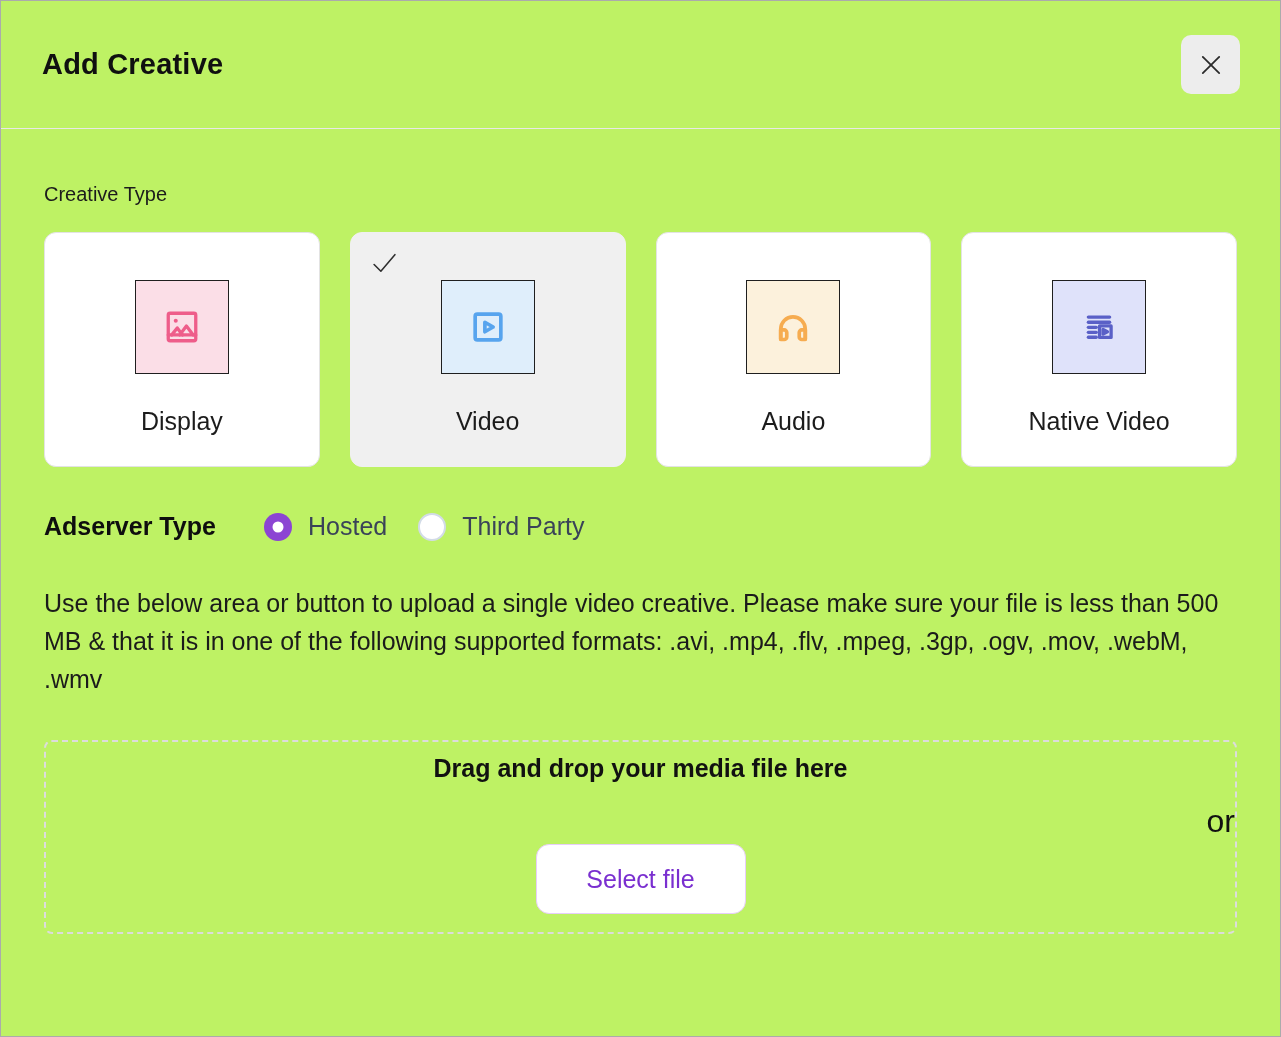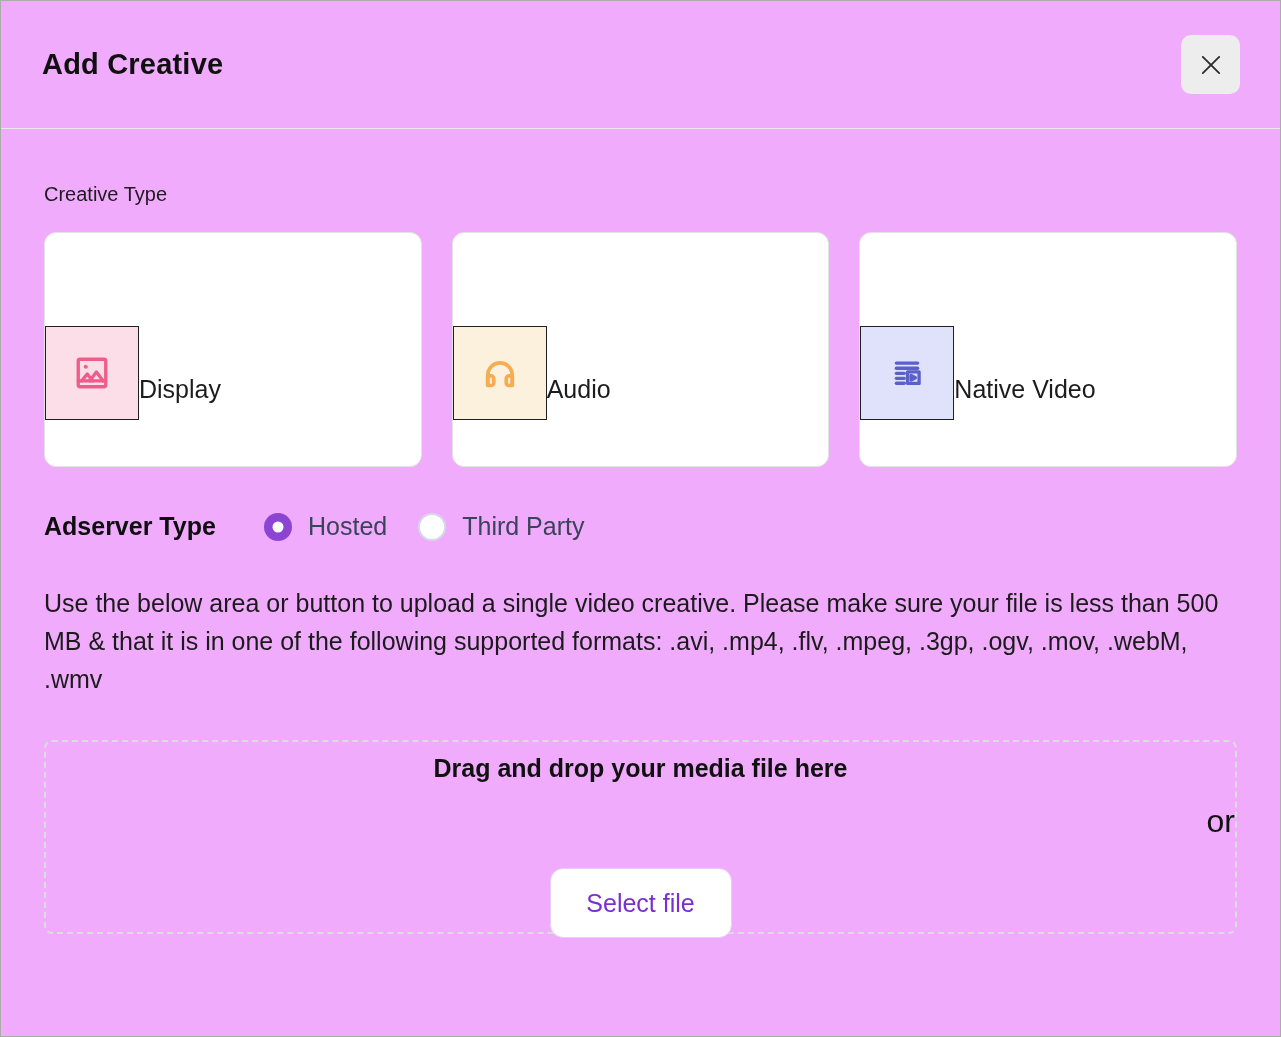--- a/index.html
+++ b/index.html
@@ -1,21 +1,21 @@
 <!DOCTYPE html>
 <html><head>
 <meta charset="utf-8">
 <style>
   * { margin: 0; padding: 0; box-sizing: border-box; }
   html, body { background: #fff; }
   body { font-family: "Liberation Sans", sans-serif; color: #1b1b1b; }
 
   .modal {
     width: 1281px; height: 1037px;
-    background: #f0abfc;
+    background: #bef264;
     border: 1px solid #ababab;
     position: relative;
     overflow: hidden;
   }
 
   
   .modal-header {
     height: 128px;
     padding: 0 40px 0 41px;
     display: flex; align-items: center; justify-content: space-between;
@@ -31,21 +31,21 @@
   
   .modal-body { padding: 0 43px; }
   .section-title { margin-top: 54px; font-size: 20px; font-weight: 400; color: #1c1c1c; }
 
   
   .cards { display: flex; gap: 30px; margin-top: 26px; }
   .card {
     flex: 1; height: 235px;
     background: #fff; border: 1px solid #e3e3e3; border-radius: 12px;
     position: relative;
-    display: flex; flex-direction: row; align-items: center;
+    display: flex; flex-direction: column; align-items: center;
     padding-top: 47px;
     cursor: pointer;
   }
   .card.selected { background: #f0f0f0; border-color: #f0f0f0; }
   .card-check { position: absolute; top: 17px; left: 20px; }
   .icon-box {
     width: 94px; height: 94px;
     border: 1px solid #1f1f1f;
     display: flex; align-items: center; justify-content: center;
   }
@@ -79,22 +79,22 @@
 
   
   .dropzone {
     margin-top: 42px; height: 194px;
     border: 2px dashed #dcdcdc; border-radius: 8px;
     text-align: center; padding-top: 11px;
   }
   .dz-title { font-size: 25px; font-weight: 700; color: #111; line-height: 30px; }
   .dz-or { margin-top: 23px; font-size: 32px; color: #111; line-height: 30px; text-align: right; }
   .select-file-btn {
-    margin-top: 32px;
-    width: 182px; height: 70px;
+    margin-top: 8px;
+    width: 210px; height: 70px;
     background: #fff; border: 1px solid #e7cef9; border-radius: 13px;
     color: #7a2fd0; font-size: 25px; font-family: "Liberation Sans", sans-serif;
     cursor: pointer;
   }
   svg { display: block; }
 </style>
 </head>
 <body>
 
 <div class="modal">
@@ -125,20 +125,36 @@
               <circle cx="8.6" cy="8.6" r="1.1" fill="#ee5d8a" stroke="none"></circle>
               <line x1="4.5" y1="16.3" x2="19.5" y2="16.3"></line>
               <path d="M6.4 16.3 L9.4 12.5 L12.3 16.3"></path>
               <path d="M10.8 16.3 L14.4 11.5 L18.1 16.3"></path>
             </svg>
           </span>
         </div>
         <div class="card-label">Display</div>
       </div>
 
+      <div class="card selected">
+        <span class="card-check">
+          <svg width="27" height="27" viewBox="0 0 26 26" fill="none" stroke="#2f2f2f" stroke-width="1.5" stroke-linecap="round" stroke-linejoin="round">
+            <path d="M3 14 L9.5 20.5 L23 4.5"></path>
+          </svg>
+        </span>
+        <div class="icon-box video-bg">
+          <span>
+            <svg width="44" height="44" viewBox="0 0 24 24" fill="none" stroke="#57a4ee" stroke-width="2" stroke-linecap="round" stroke-linejoin="round">
+              <rect x="5" y="5" width="14" height="14" rx="1.2"></rect>
+              <path d="M10.3 9.4 L14.8 12 L10.3 14.6 Z"></path>
+            </svg>
+          </span>
+        </div>
+        <div class="card-label">Video</div>
+      </div>
 
       <div class="card">
         <div class="icon-box audio-bg">
           <span>
             <svg width="44" height="44" viewBox="0 0 24 24" fill="none" stroke="#f6ac50" stroke-width="2" stroke-linecap="round" stroke-linejoin="round">
               <path d="M5.3 18.5 v-5.3 a6.7 6.7 0 0 1 13.4 0 v5.3"></path>
               <path d="M18.7 18.8 h-1.9 a1.4 1.4 0 0 1 -1.4 -1.4 v-2.4 a1.4 1.4 0 0 1 1.4 -1.4 h1.9 Z"></path>
               <path d="M5.3 18.8 h1.9 a1.4 1.4 0 0 0 1.4 -1.4 v-2.4 a1.4 1.4 0 0 0 -1.4 -1.4 h-1.9 Z"></path>
             </svg>
           </span>

